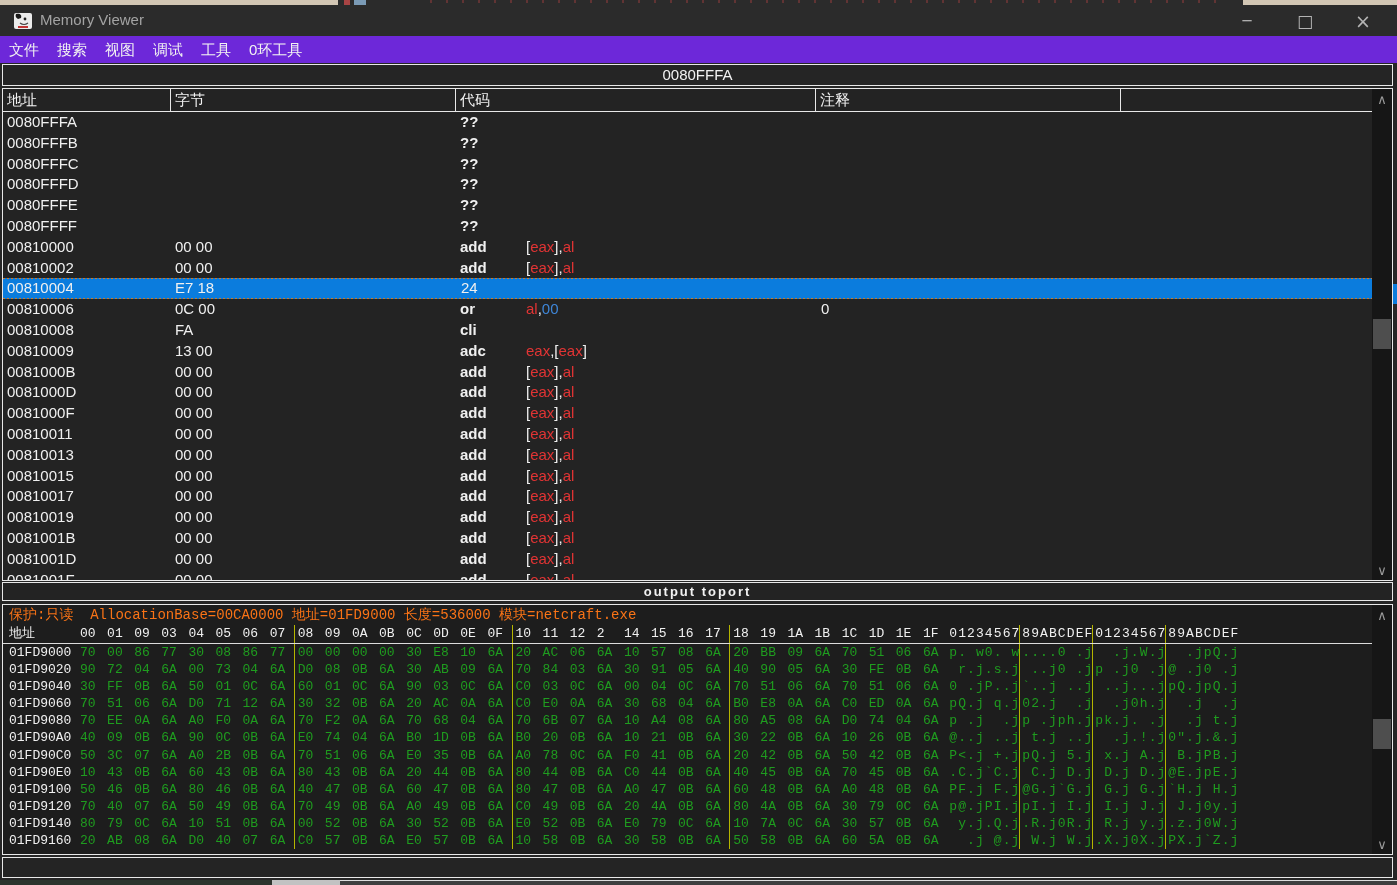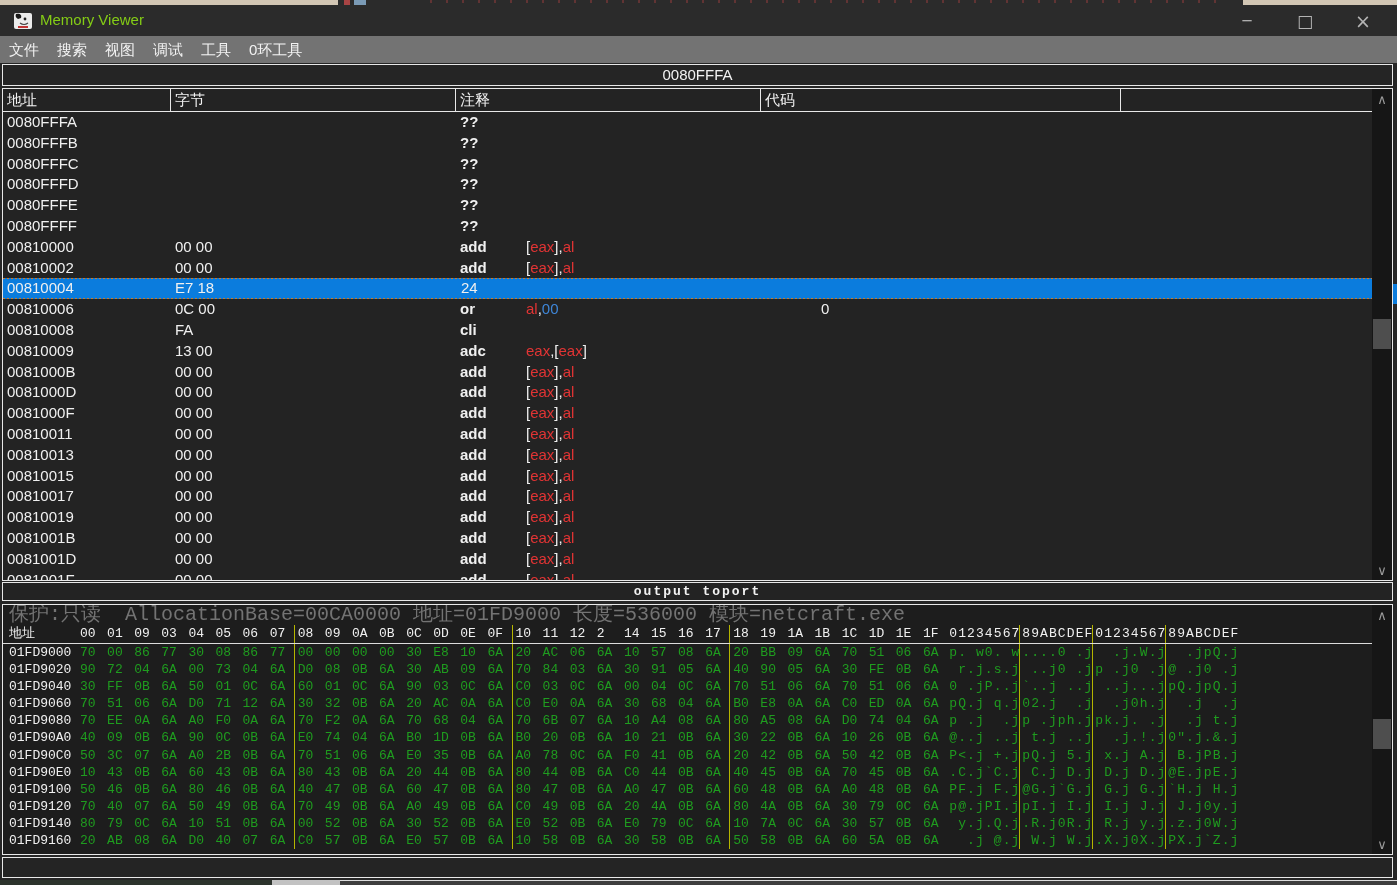--- a/index.html
+++ b/index.html
@@ -13,28 +13,28 @@
   .frag{position:absolute;top:0;height:5px;}
   .frag-beige-l{left:0;width:338px;background:#d2c6b4;}
   .frag-red{left:344px;width:6px;background:#a84444;}
   .frag-blue{left:354px;width:12px;background:#7a9ab5;}
   .frag-dots{left:430px;width:790px;height:3px;
     background:repeating-linear-gradient(90deg,rgba(150,60,60,.5) 0 2px,transparent 2px 16px);}
   .frag-beige-r{left:1243px;width:154px;background:#d2c6b4;}
   
   #titlebar{position:absolute;left:0;top:5px;width:1397px;height:31px;background:#2b2b2b;}
   #app-icon{position:absolute;left:14px;top:8px;}
-  #window-title{position:absolute;left:40px;top:6px;font-size:15px;color:#84cc16;}
+  #window-title{position:absolute;left:40px;top:6px;font-size:15px;color:#a3a3a3;}
   .winbtn{position:absolute;top:0;width:46px;height:31px;display:flex;align-items:center;
     justify-content:center;color:#b4b4b4;font-size:15px;font-family:"DejaVu Sans",sans-serif;}
   #btn-min{left:1224px;}
   #btn-max{left:1282px;font-size:17px;}
   #btn-close{left:1340px;font-size:19px;}
   
-  #menubar{position:absolute;left:0;top:36px;width:1397px;height:27px;background:#737373;
+  #menubar{position:absolute;left:0;top:36px;width:1397px;height:27px;background:#6d28d9;
     display:flex;align-items:center;}
   .menu-item{padding:0 9px;font-size:15px;color:#f2f2f2;line-height:27px;white-space:nowrap;}
   
   #addrbar{position:absolute;left:2px;top:64px;width:1389px;height:20px;border:1px solid #e8e8e8;
     background:#252525;color:#f2f2f2;font-size:15px;text-align:center;line-height:20px;}
   
   #disasm{position:absolute;left:2px;top:88px;width:1389px;height:491px;border:1px solid #e8e8e8;
     background:#232323;overflow:hidden;}
   #disasm-header{display:flex;height:22px;border-bottom:1px solid #e8e8e8;color:#f2f2f2;
     font-size:15px;line-height:22px;width:1371px;}
@@ -57,25 +57,25 @@
   .varrow{position:absolute;left:0;width:20px;height:20px;display:flex;align-items:center;
     justify-content:center;color:#9a9a9a;font-size:13px;font-family:"DejaVu Sans",sans-serif;}
   .varrow.up{top:0;}
   .varrow.down{bottom:0;}
   .vthumb{position:absolute;left:1px;width:18px;height:30px;background:#4e4e4e;}
   #disasm-thumb{top:230px;}
   #hex-thumb{top:114px;}
   
   #statusbar{position:absolute;left:2px;top:582px;width:1389px;height:17px;border:1px solid #e8e8e8;
     background:#232323;color:#f2f2f2;text-align:center;line-height:17px;
-    font-family:Liberation Mono, monospace;font-size:13px;font-weight:bold;letter-spacing:2px;}
+    font-family:Liberation Sans, sans-serif;font-size:13px;font-weight:bold;letter-spacing:2px;}
   
   #hexpanel{position:absolute;left:2px;top:604px;width:1389px;height:249px;border:1px solid #e8e8e8;
     background:#1d1d1d;overflow:hidden;}
-  #hex-info{height:20px;line-height:20px;padding-left:6px;color:#737373;font-size:20px;
+  #hex-info{height:20px;line-height:20px;padding-left:6px;color:#f97316;font-size:14px;
     font-family:"Liberation Mono",monospace;white-space:pre;}
   .hexgrid{display:flex;}
   .hx-addr{flex:0 0 74px;padding-left:6px;box-sizing:border-box;color:#f0f0f0;}
   .bgroup{flex:0 0 217px;display:flex;box-sizing:border-box;}
   .bgroup.sep,.agroup.sep{border-right:1px solid #b5b500;}
   .bcell{flex:0 0 27.1px;padding-left:3px;box-sizing:border-box;overflow:hidden;}
   .agroup{flex:0 0 73px;box-sizing:border-box;white-space:pre;letter-spacing:1.1px;overflow:hidden;padding-left:2px;}
   #hex-header{height:18px;line-height:18px;font-size:13px;color:#f0f0f0;
     font-family:"Liberation Mono",monospace;border-bottom:1px solid #dcdcdc;width:1369px;}
   #hex-body{font-family:"Liberation Mono",monospace;font-size:13px;}
@@ -127,22 +127,22 @@
     <div class="menu-item">工具</div>
     <div class="menu-item">0环工具</div>
   </div>
 
 <div id="addrbar">0080FFFA</div>
 
 <div id="disasm">
   <div id="disasm-header">
     <div class="hcell hc0">地址</div>
     <div class="hcell hc1">字节</div>
+    <div class="hcell hc2">代码</div>
     <div class="hcell hc3">注释</div>
-    <div class="hcell hc2">代码</div>
     <div class="hcell hc4"></div>
   </div>
   <div id="disasm-body">
       <div class="drow">
         <div class="dc dca">0080FFFA</div>
         <div class="dc dcb"></div>
         <div class="dc dcc"><span class="mn">??</span></div>
         <div class="dc dcm"></div>
       </div>
       <div class="drow">

